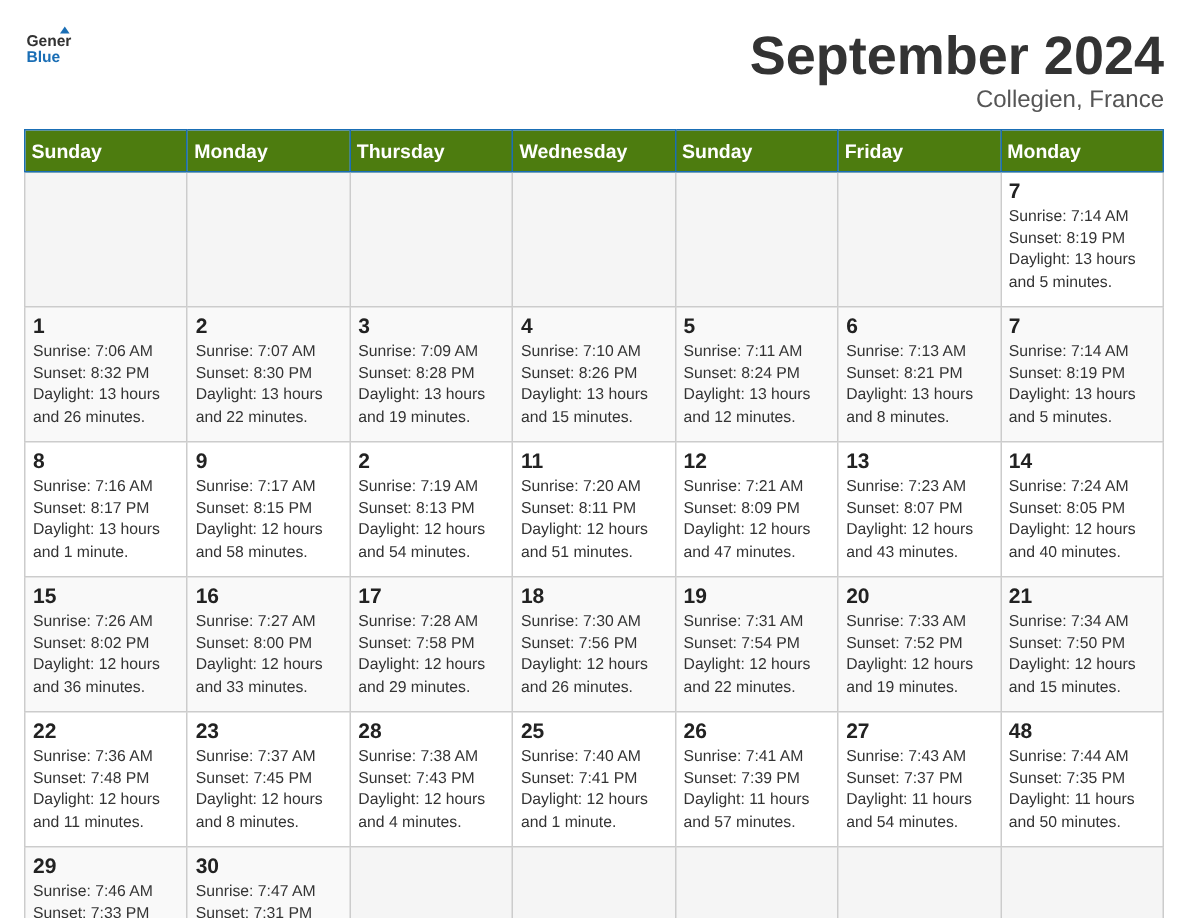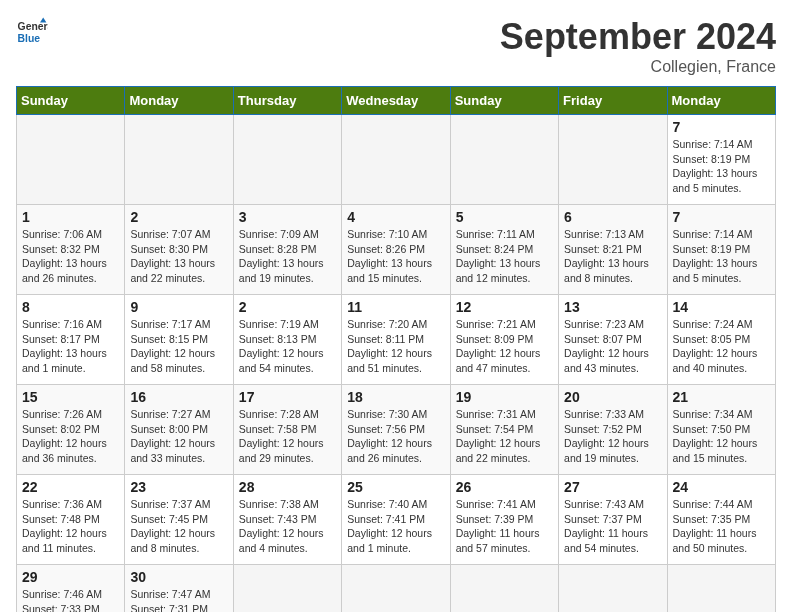--- a/index.html
+++ b/index.html
@@ -229,21 +229,21 @@
         </td>
         <td>
           <span class="day-number">26</span>
           <div class="day-info">Sunrise: 7:41 AM<br>Sunset: 7:39 PM<br>Daylight: 11 hours and 57 minutes.</div>
         </td>
         <td>
           <span class="day-number">27</span>
           <div class="day-info">Sunrise: 7:43 AM<br>Sunset: 7:37 PM<br>Daylight: 11 hours and 54 minutes.</div>
         </td>
         <td>
-          <span class="day-number">24</span>
+          <span class="day-number">48</span>
           <div class="day-info">Sunrise: 7:44 AM<br>Sunset: 7:35 PM<br>Daylight: 11 hours and 50 minutes.</div>
         </td>
       </tr>
       <tr>
         <td>
           <span class="day-number">29</span>
           <div class="day-info">Sunrise: 7:46 AM<br>Sunset: 7:33 PM<br>Daylight: 11 hours and 47 minutes.</div>
         </td>
         <td>
           <span class="day-number">30</span>

